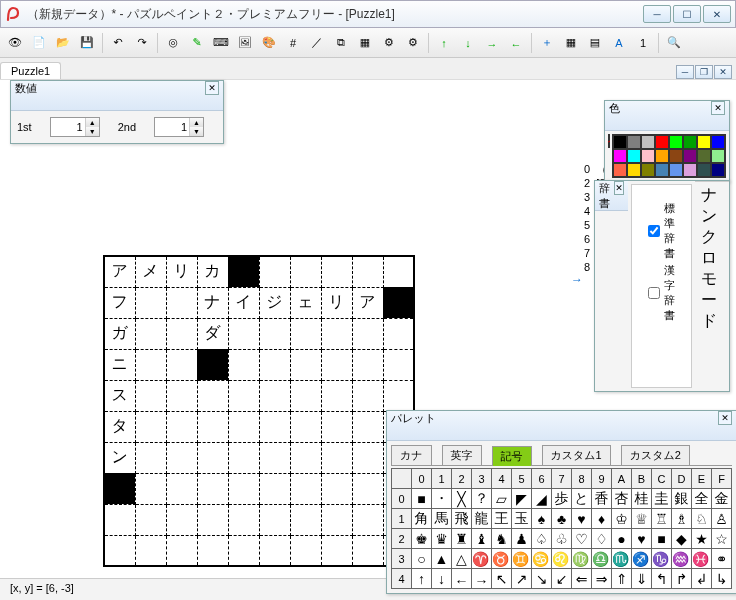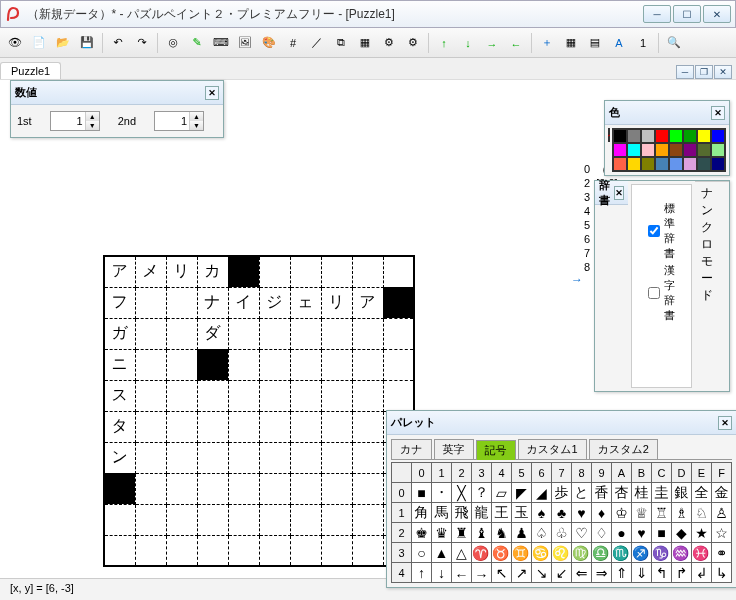--- a/index.html
+++ b/index.html
@@ -15,21 +15,21 @@
   .tabrow { height: 22px; background: #f0f0f0; border-bottom: 1px solid #ddd; display: flex; align-items: flex-end; }
   .doctab { background: #fff; border: 1px solid #ccc; border-bottom: none; padding: 2px 10px; border-radius: 3px 3px 0 0; font-size: 11px; }
   .mdi-btns { margin-left: auto; display: flex; gap: 1px; padding-right: 4px; align-items: center; }
   .mdi-btn { width: 18px; height: 14px; border: 1px solid #9ab; background: linear-gradient(#f5faff,#d8e8f8); font-size: 9px; display: inline-flex; align-items: center; justify-content: center; color: #246; }
 
   .workspace { position: absolute; left: 0; top: 80px; right: 0; bottom: 22px; background: #fff; }
   .statusbar { position: absolute; bottom: 0; left: 0; right: 0; height: 22px; background: #f3f3f3; border-top: 1px solid #ccc; padding: 3px 10px; font-size: 11px; }
 
   
   .panel { position: absolute; background: #f4f4f4; border: 1px solid #8aa; box-shadow: 1px 1px 3px rgba(0,0,0,.2); }
-  .panel-head { height: 24px; background: linear-gradient(#f0f6fd,#dbe8f7); border-bottom: 1px solid #bcd; display: flex; align-items: center; padding: 0 4px; font-size: 11px; font-weight: bold; }
+  .panel-head { height: 30px; background: linear-gradient(#f0f6fd,#dbe8f7); border-bottom: 1px solid #bcd; display: flex; align-items: flex-start; padding: 0 4px; font-size: 11px; }
   .panel-head .x { margin-left: auto; width: 14px; height: 14px; border: 1px solid #8aa; background: #eef6ff; font-size: 9px; display: flex; align-items: center; justify-content: center; }
   .panel-body { padding: 6px; background: #f4f4f4; }
 
   
   #num-panel { left: 10px; top: 80px; width: 214px; }
   .numrow { display: flex; align-items: center; gap: 18px; }
   .spin { display: inline-flex; align-items: center; border: 1px solid #999; background: #fff; height: 20px; }
   .spin input { width: 34px; border: none; text-align: right; padding: 0 2px; font-size: 11px; height: 18px; }
   .spin .arrows { width: 14px; display: flex; flex-direction: column; }
   .spin .arrows span { height: 9px; border-left: 1px solid #ccc; font-size: 7px; text-align: center; line-height: 9px; background: linear-gradient(#fafafa,#e0e0e0); }
@@ -44,32 +44,32 @@
   .swatches { display: grid; grid-template-columns: repeat(8, 14px); grid-auto-rows: 14px; gap: 0; border: 1px solid #333; background: #fff; }
   .sw { border: 1px solid #333; }
   .no-color { width: 14px; height: 14px; border: 1px solid #333; background: #fff; margin-right: 2px; display: inline-block; position: relative; }
   .no-color::after { content: ""; position: absolute; left: -1px; top: 6px; right: -1px; border-top: 1px solid #c00; transform: rotate(-45deg); }
 
   
   #dict-panel { right: 6px; top: 180px; width: 136px; height: 212px; display: flex; }
   #dict-panel .panel-body { flex: 1; background: #fff; border: 1px solid #ccc; margin: 3px; padding: 16px; }
   .chk { display: flex; align-items: center; gap: 4px; margin-bottom: 2px; }
   .chk input { width: 12px; height: 12px; }
-  .dict-foot { border-top: 1px solid #ccc; padding: 3px 6px; font-size: 12px; background: #f4f4f4; }
+  .dict-foot { border-top: 1px solid #ccc; padding: 3px 6px; font-size: 16px; background: #f4f4f4; }
 
   
   #grid-wrap { position: absolute; left: 103px; top: 175px; }
   table.grid { border-collapse: collapse; }
   table.grid td { width: 31px; height: 31px; border: 1px dashed #000; text-align: center; font-size: 16px; }
   table.grid { border: 2px solid #000; }
   td.blk { background: #000; }
 
   
   #palette-panel { left: 386px; top: 410px; width: 351px; }
-  .pal-tabs { display: flex; gap: 3px; margin-bottom: 2px; border-bottom: 1px solid #999; }
+  .pal-tabs { display: flex; gap: 11px; margin-bottom: 2px; border-bottom: 1px solid #999; }
   .pal-tab { padding: 2px 8px; border: 1px solid #999; border-bottom: none; background: #eee; margin-right: -1px; font-size: 11px; }
   .pal-tab.active { background: #84cc16; position: relative; top: 1px; }
   table.palette { border-collapse: collapse; }
   table.palette td, table.palette th { width: 20px; height: 20px; border: 1px solid #666; text-align: center; font-size: 14px; background: #fff; }
   table.palette th { background: #f0f0f0; font-weight: normal; font-size: 11px; }
 </style>
 </head>
 <body>
 
 <div class="titlebar">

